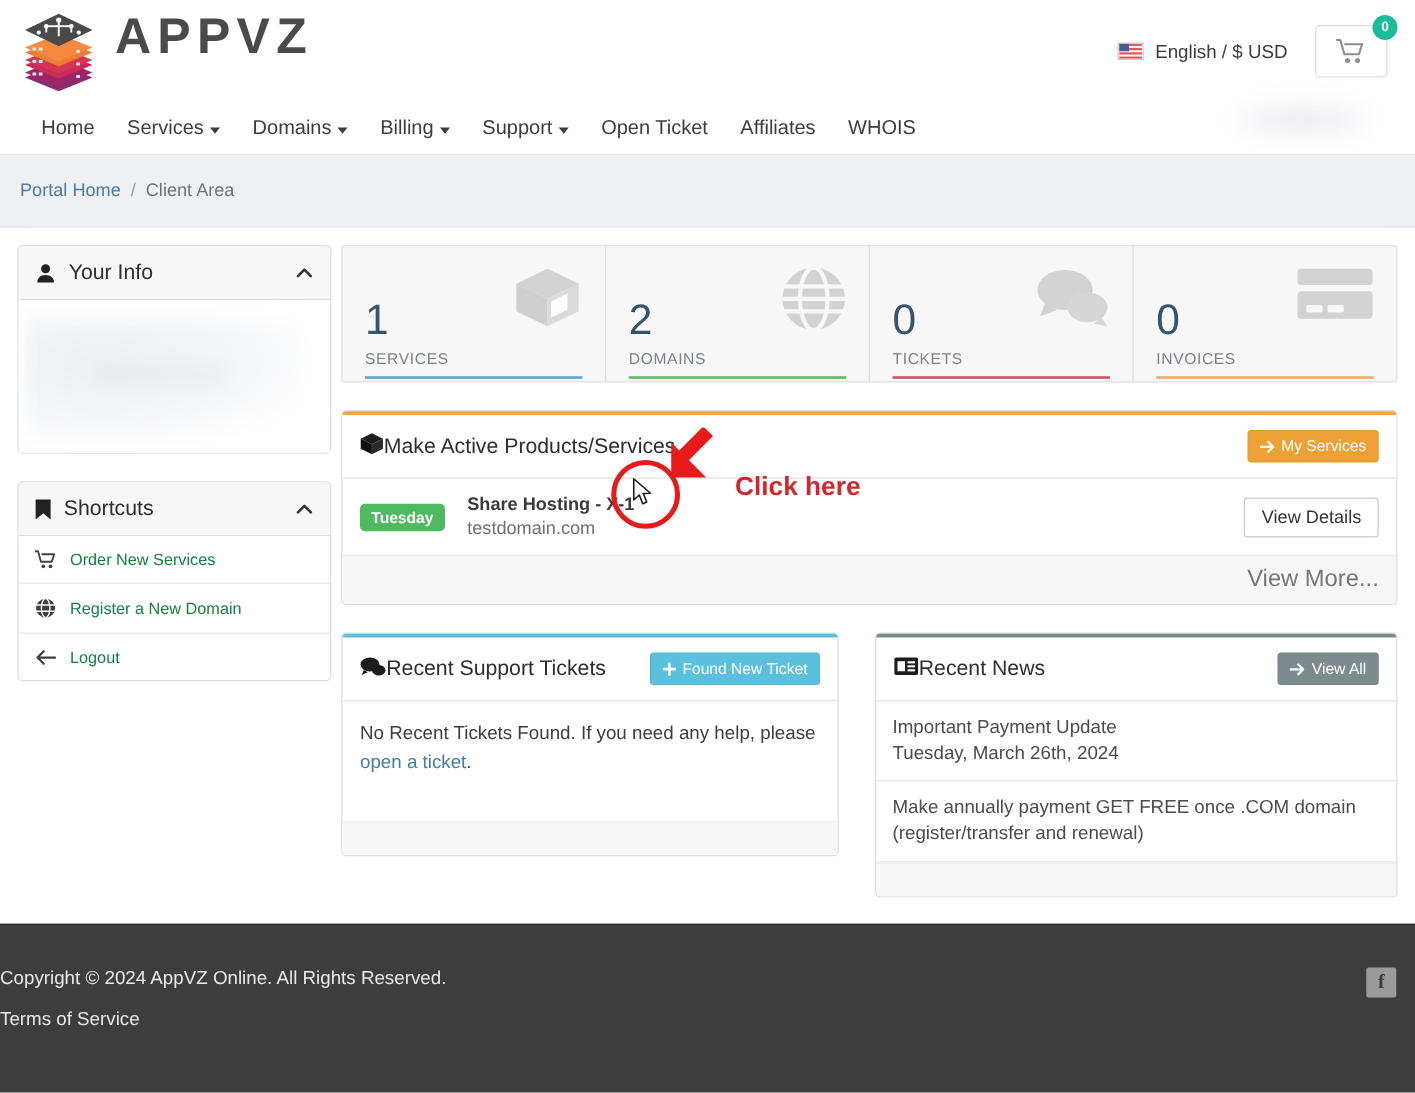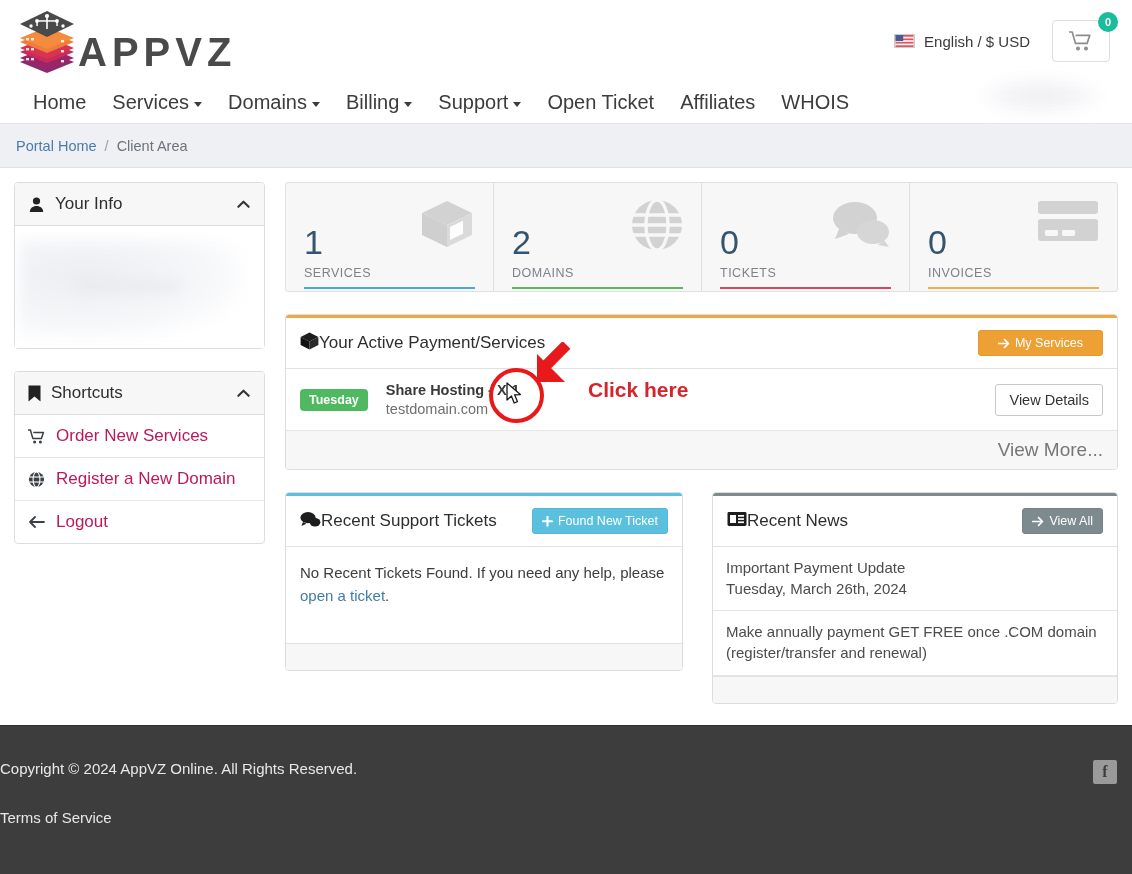--- a/index.html
+++ b/index.html
@@ -12,21 +12,21 @@
   }
 
   
   .header {
     position: relative;
     height: 82px;
     background: #ffffff;
     display: flex; align-items: center;
     padding: 0 16px;
   }
-  .brand { display: flex; align-items: flex-end; }
+  .brand { display: flex; align-items: flex-start; gap: 14px; }
   .logo-mark { width: 62px; height: 68px; display: block; }
   .brand-name {
     font-size: 40px; font-weight: bold; letter-spacing: 5px;
     color: #4a4a4a;
   }
   .header-right {
     margin-left: auto;
     display: flex; align-items: center; gap: 22px;
     padding-right: 6px;
   }
@@ -59,21 +59,21 @@
   
   .navbar {
     position: relative;
     height: 42px;
     background: #ffffff;
     border-bottom: 1px solid #e3e3e3;
     display: flex; align-items: center;
     padding: 0 16px;
   }
   .nav-item {
-    font-size: 20px; color: #3c3c3c;
+    font-size: 16px; color: #3c3c3c;
     padding: 0 13px;
     display: flex; align-items: center; gap: 5px;
     cursor: pointer; white-space: nowrap;
   }
   .nav-item:first-child { padding-left: 17px; }
   .caret {
     width: 0; height: 0;
     border-left: 4px solid transparent;
     border-right: 4px solid transparent;
     border-top: 5px solid #3c3c3c;
@@ -83,36 +83,36 @@
   .nav-blur {
     position: absolute; right: 30px; top: -6px;
     width: 122px; height: 40px;
     background: radial-gradient(ellipse at 50% 50%, #ececf0 0%, #f4f4f7 45%, #ffffff 78%);
     filter: blur(7px);
     opacity: .85;
   }
 
   
   .breadcrumb-bar {
-    height: 44px;
+    height: 58px;
     background: #eef0f3;
     border-bottom: 1px solid #e0e2e6;
     display: flex; align-items: center;
     padding: 0 16px;
     font-size: 14.5px;
   }
   .bc-link { color: #4c7ba8; cursor: pointer; }
   .bc-sep { color: #9aa0a8; margin: 0 8px; }
   .bc-current { color: #6d737b; }
 
   
   .main {
     display: flex;
     padding: 14px 14px 0 14px;
-    gap: 20px;
+    gap: 8px;
     height: 557px;
     background: #ffffff;
     border-radius: 27px;
   }
   .sidebar { width: 251px; flex: none; }
   .content { flex: 1; }
 
   
   .panel {
     background: #ffffff;
@@ -173,21 +173,21 @@
     padding: 9px 0;
     display: flex; align-items: center; justify-content: center; gap: 7px;
     cursor: pointer;
     font-family: "Liberation Sans", sans-serif;
   }
 
   .shortcut-item {
     padding: 11px 13px;
     border-bottom: 1px solid #e7e7e7;
     display: flex; align-items: center; gap: 11px;
-    font-size: 17px; color: #be185d;
+    font-size: 13px; color: #15803d;
     cursor: pointer;
   }
   .shortcut-item:last-child { border-bottom: none; }
 
   
   .stats {
     display: flex;
     border: 1px solid #e0e0e0;
     background: #f7f7f7;
     border-radius: 3px;
@@ -224,21 +224,21 @@
     padding: 12px 14px;
     display: flex; align-items: center;
     border-bottom: 1px solid #e2e2e2;
     font-size: 17px; color: #2e2e2e;
     background: #ffffff;
   }
   .btn-my-services {
     margin-left: auto;
     background: #eda134; border: 1px solid #e29a2e;
     color: #ffffff; font-size: 12.5px;
-    border-radius: 3px; padding: 5px 19px;
+    border-radius: 3px; padding: 5px 9px;
     display: flex; align-items: center; gap: 5px;
     cursor: pointer;
   }
   .svc-row {
     display: flex; align-items: center;
     padding: 13px 14px;
     border-bottom: 1px solid #e6e6e6;
     position: relative;
   }
   .badge-active {
@@ -318,21 +318,21 @@
   
   .footer {
     position: relative;
     height: 184px;
     background: #3d3d3d;
     border-top: 1px solid #2f2f2f;
     padding-top: 34px;
     color: #e8e8e8;
   }
   .footer-copy { font-size: 15px; }
-  .footer-tos { font-size: 15px; margin-top: 32px; cursor: pointer; color: #e8e8e8; }
+  .footer-tos { font-size: 15px; margin-top: 16px; cursor: pointer; color: #e8e8e8; }
   .fb-btn {
     position: absolute; right: 15px; top: 34px;
     width: 24px; height: 24px;
     background: #9a9a9a; color: #3d3d3d;
     display: flex; align-items: center; justify-content: center;
     font-weight: bold; font-size: 16px;
     font-family: "Liberation Serif", serif;
     border-radius: 2px;
     cursor: pointer;
   }
@@ -584,21 +584,21 @@
     <div class="panel-flat" style="margin-bottom:22px;">
       <div class="panel-topline" style="background:#efa643"></div>
       <div class="svc-head">
         <span class="ph-icon">
           <svg width="19" height="18" viewBox="0 0 19 18">
               <path d="M9.5 0.6L18.4 5 9.5 9.4 0.6 5z" fill="#1d1d1d"></path>
               <path d="M0.6 5v8l8.9 4.4V9.4z" fill="#111"></path>
               <path d="M18.4 5v8l-8.9 4.4V9.4z" fill="#2b2b2b"></path>
             </svg>
         </span>
-        <span>Your Active Payment/Services</span>
+        <span>Make Active Products/Services</span>
         <button class="btn-my-services">
           <svg width="12" height="11" viewBox="0 0 12 11">
               <path d="M0.6 5.5h9.4M6.6 1.6l3.9 3.9-3.9 3.9" fill="none" stroke="#fff" stroke-width="1.7" stroke-linecap="round" stroke-linejoin="round"></path>
             </svg>
           <span>My Services</span>
         </button>
       </div>
 
       <div class="svc-row">
         <span class="badge-active">Tuesday</span>

